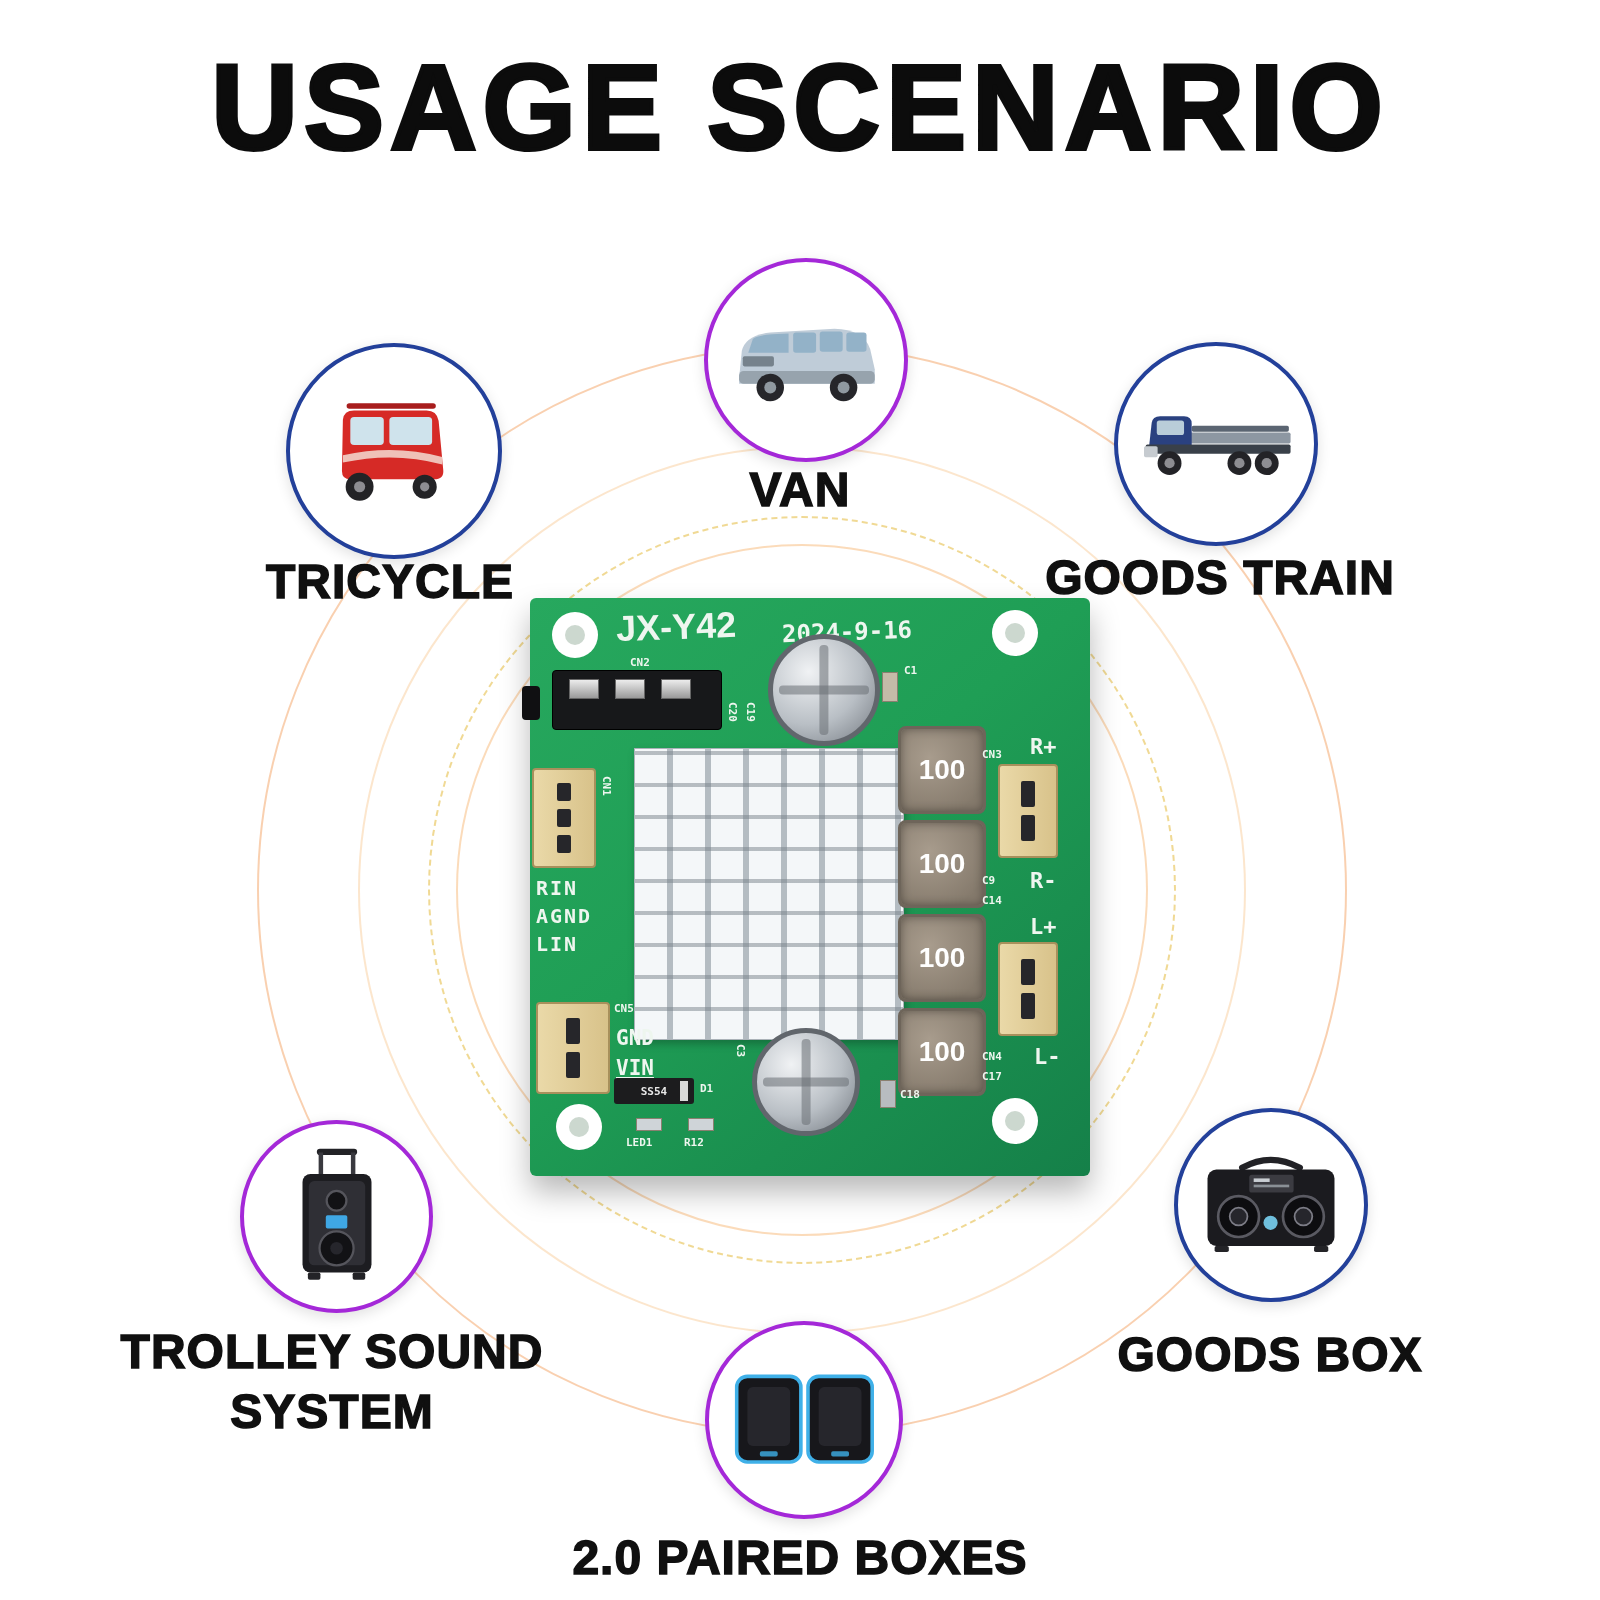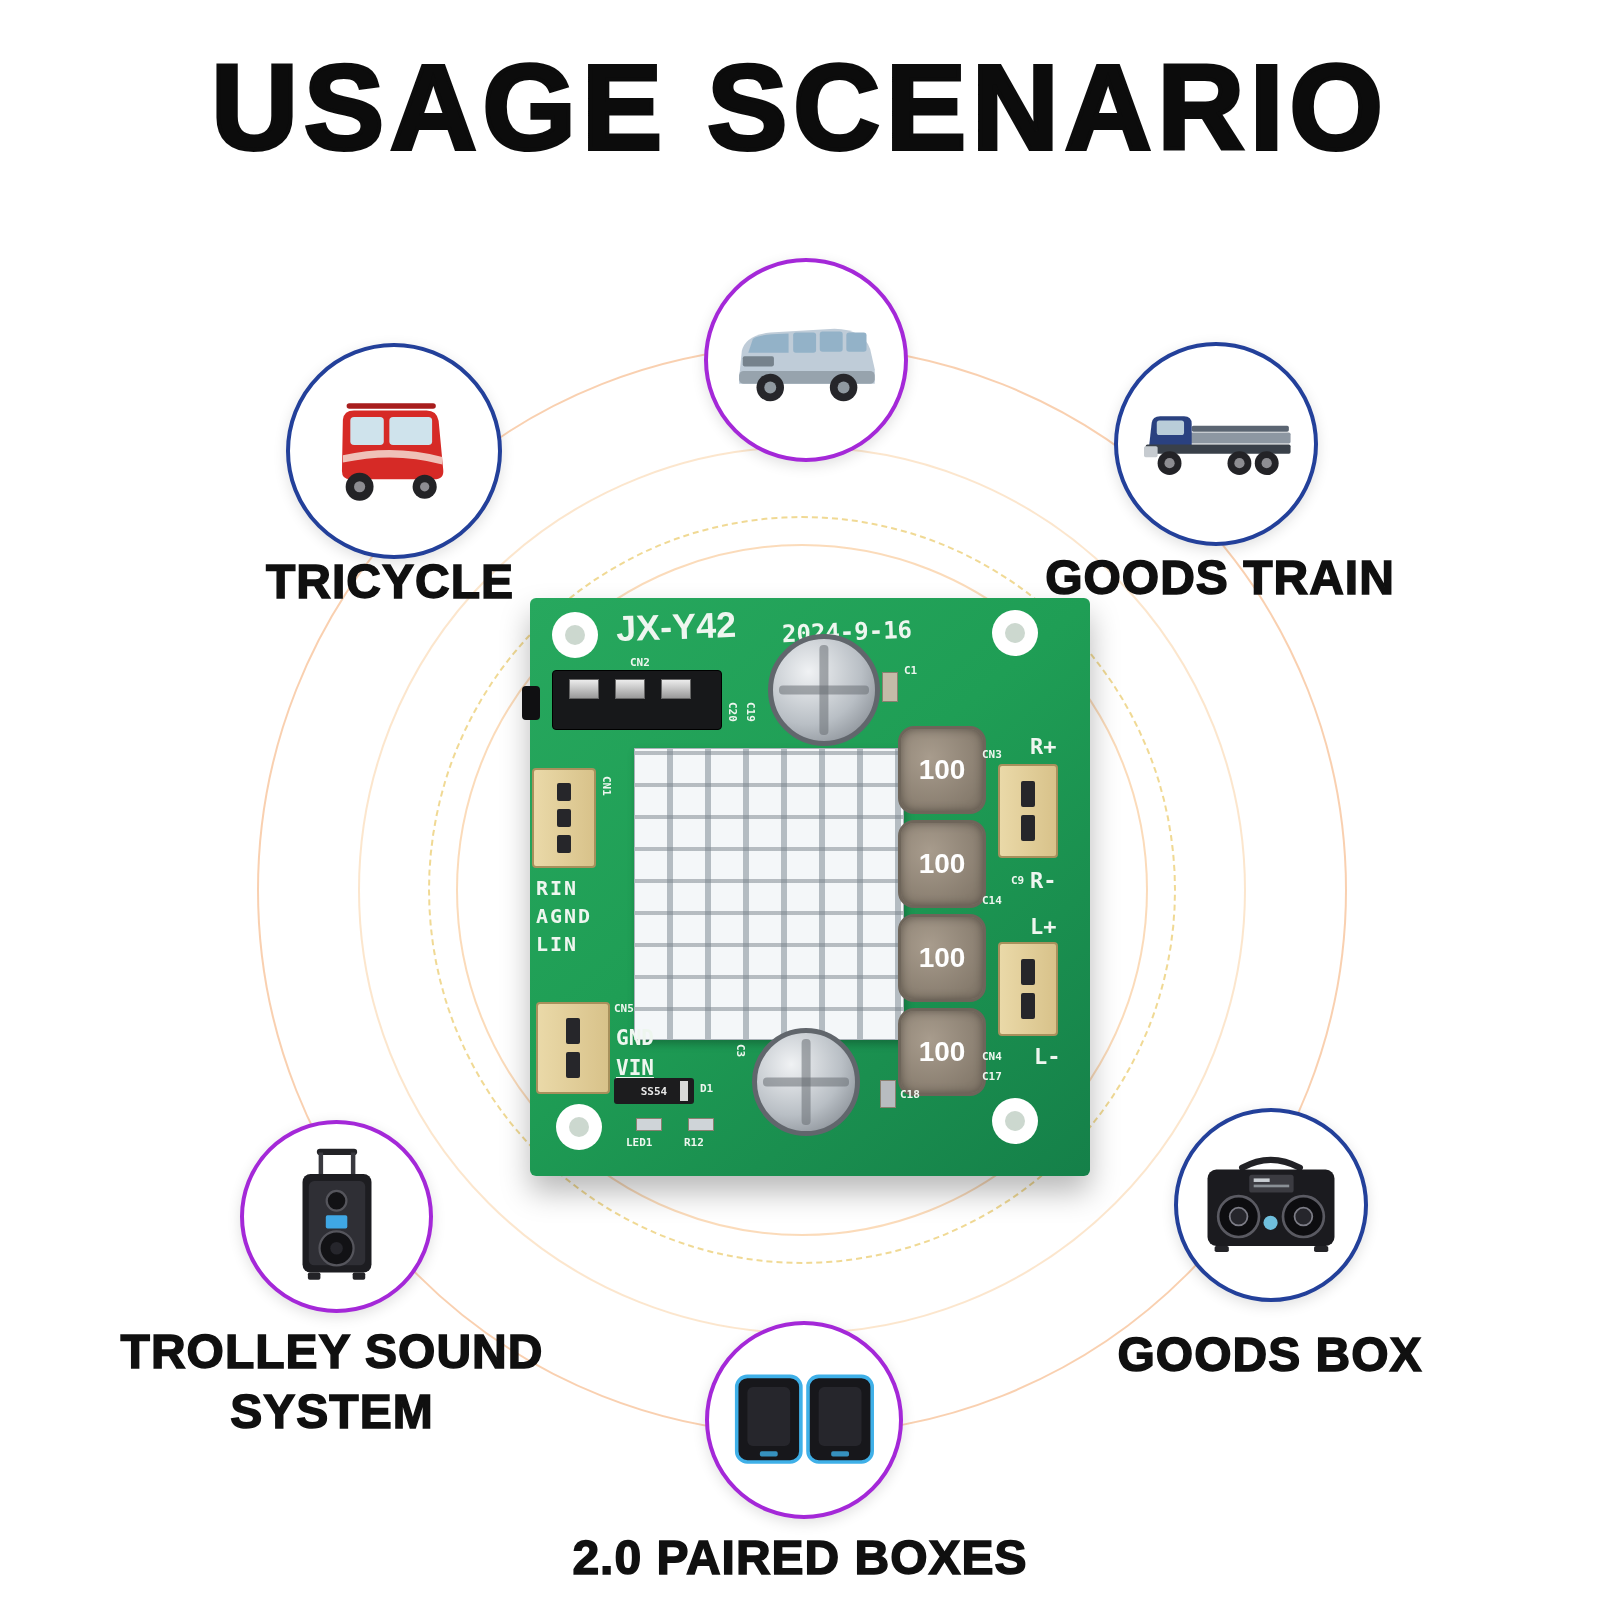--- a/index.html
+++ b/index.html
@@ -77,21 +77,21 @@
   .cap-bottom { left:222px; top:430px; width:108px; height:108px; }
   .heatsink {
     left:104px; top:150px; width:270px; height:292px;
     background-color:#dfe3e6;
     background-image:
       repeating-linear-gradient(0deg, transparent 0 28px, rgba(120,130,138,0.5) 28px 32px),
       repeating-linear-gradient(90deg, #f4f7f9 0 32px, #b4bcc2 32px 38px);
     border:1px solid #aab2b8; box-shadow:2px 4px 8px rgba(0,0,0,0.25);
   }
   .inductor {
-    left:368px; width:88px; height:88px; border-radius:16px;
+    left:368px; width:88px; height:88px; border-radius:8px;
     background:radial-gradient(circle at 35% 35%, #a89c8d, #857a6c 80%);
     border:3px solid #6e655a; color:#fff; font-weight:bold; font-size:28px;
     display:flex; align-items:center; justify-content:center;
     box-shadow:inset 0 0 10px rgba(0,0,0,0.35);
   }
   .i1 { top:128px; } .i2 { top:222px; } .i3 { top:316px; } .i4 { top:410px; }
   .conn { background:linear-gradient(90deg,#ead9a8,#d8c28a); border:2px solid #a8905c; border-radius:4px;
           display:flex; flex-direction:column; align-items:center; justify-content:center; gap:8px; position:absolute; }
   .conn .slot { position:static; width:14px; height:26px; background:#26262a; border-radius:2px; }
   .conn-cn3 { left:468px; top:166px; width:60px; height:94px; }
@@ -158,21 +158,21 @@
     <div class="inductor i3">100</div>
     <div class="inductor i4">100</div>
 
     <span class="silk tiny" style="left:452px; top:150px;">CN3</span>
     <span class="silk chan lbl-rp">R+</span>
     <div class="conn conn-cn3">
       <span class="slot"></span>
       <span class="slot"></span>
     </div>
     <span class="silk chan lbl-rm">R-</span>
-    <span class="silk tiny" style="left:452px; top:276px;margin-left:29px;">C9</span>
+    <span class="silk tiny" style="left:452px; top:276px;">C9</span>
     <span class="silk tiny" style="left:452px; top:296px;">C14</span>
     <span class="silk chan lbl-lp">L+</span>
     <div class="conn conn-cn4">
       <span class="slot"></span>
       <span class="slot"></span>
     </div>
     <span class="silk tiny" style="left:452px; top:452px;">CN4</span>
     <span class="silk tiny" style="left:452px; top:472px;">C17</span>
     <span class="silk chan lbl-lm">L-</span>
 
@@ -214,20 +214,21 @@
       <rect x="100" y="29" width="25" height="22" rx="3" fill="#93b2c8"></rect>
       <rect x="129" y="30" width="22" height="21" rx="3" fill="#93b2c8"></rect>
       <rect x="12" y="72" width="148" height="14" rx="5" fill="#97a3ad"></rect>
       <rect x="16" y="56" width="34" height="11" rx="2" fill="#76828c"></rect>
       <circle cx="46" cy="90" r="15" fill="#26262a"></circle>
         <circle cx="46" cy="90" r="6.5" fill="#9099a0"></circle>
       <circle cx="126" cy="90" r="15" fill="#26262a"></circle>
         <circle cx="126" cy="90" r="6.5" fill="#9099a0"></circle>
     </svg>
   </div>
+  <div class="slabel label-van">VAN</div>
 
   <div class="badge blue badge-tricycle">
     <svg viewBox="0 0 170 135" width="158" height="126">
       <rect x="34" y="16" width="96" height="6" rx="3" fill="#a81d1d"></rect>
       <path d="M30 34 Q31 24 42 24 L120 24 Q131 24 133 35 L138 88 Q139 98 128 98 L38 98 Q29 98 29 89 Z" fill="#d62a26"></path>
       <rect x="38" y="31" width="36" height="30" rx="4" fill="#cfe3ec"></rect>
       <rect x="80" y="31" width="46" height="30" rx="4" fill="#cfe3ec"></rect>
       <path d="M30 72 Q85 60 137 74 L137 82 Q85 68 30 80 Z" fill="#f3dcd2" opacity="0.85"></path>
       <circle cx="48" cy="106" r="15" fill="#232326"></circle>
         <circle cx="48" cy="106" r="6" fill="#8d8d92"></circle>

